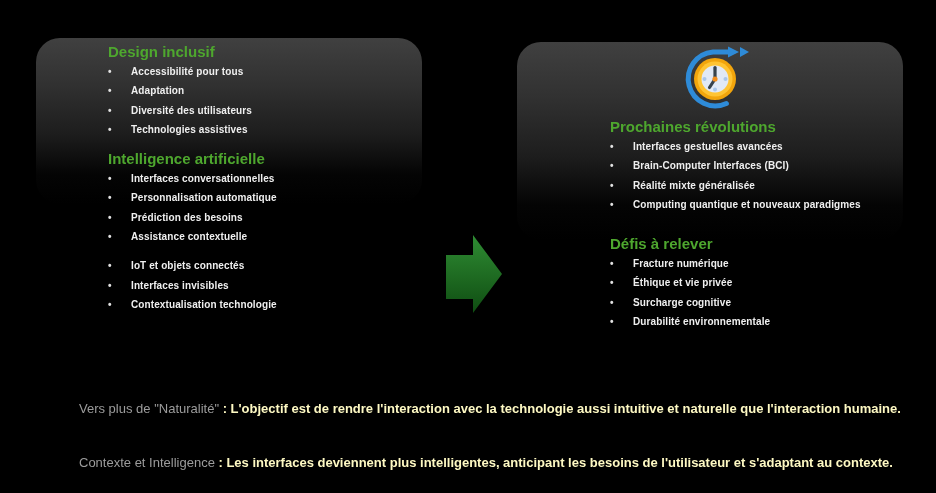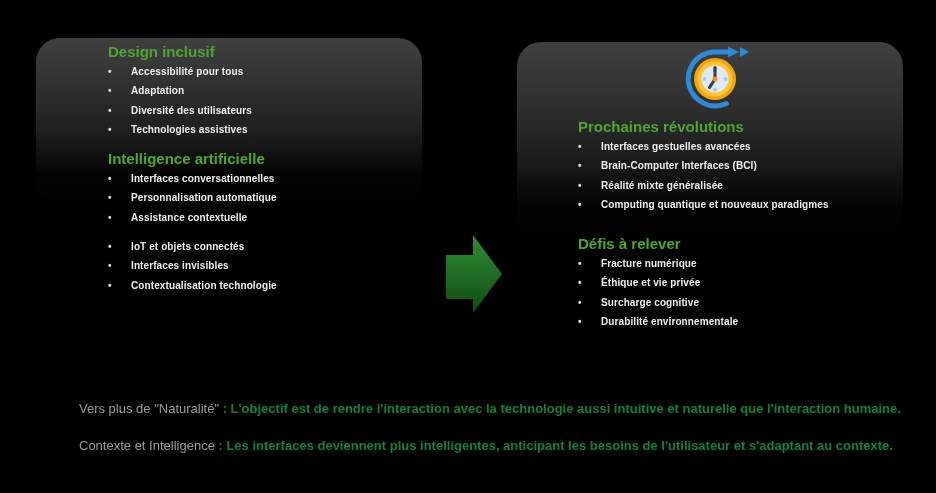--- a/index.html
+++ b/index.html
@@ -10,21 +10,21 @@
   }
   .panel-bg{
     position:absolute;border-radius:24px;
     background:linear-gradient(180deg,var(--panel-top,#404040) 0%,#313131 28%,#1d1d1d 58%,rgba(8,8,8,.55) 82%,rgba(0,0,0,0) 100%);
   }
   .panel-bg.left{left:36px;top:38px;width:386px;height:166px;}
   .panel-bg.right{left:517px;top:42px;width:386px;height:198px;}
 
   .content{position:absolute;margin-left:44px;}
   .content.left{left:64px;top:42px;width:340px;}
-  .content.right{left:534px;top:117px;width:300px;}
+  .content.right{left:566px;top:117px;width:300px;}
 
   .section{margin-top:10px;}
   .section:first-child{margin-top:0;}
   .content.right .section + .section{margin-top:20px;}
 
   .section-title{
     font-size:15px;line-height:20px;font-weight:700;
     color:var(--heading-green,#4EA72E);
   }
   .bullet-row{
@@ -38,23 +38,23 @@
 
   .icon-abs{position:absolute;}
   #transition-arrow{left:446px;top:234px;}
   #time-icon{left:679px;top:44px;}
 
   .footnote{
     position:absolute;left:79px;white-space:nowrap;
     font-size:13px;line-height:17px;
   }
   #footnote-1{top:400px;}
-  #footnote-2{top:437px;}
+  #footnote-2{top:454px;}
   .footnote .label{color:var(--muted-label,#9C9C9C);font-weight:400;}
-  .footnote .rest{color:#15803d;font-weight:700;}
+  .footnote .rest{color:#fef9c3;font-weight:700;}
 </style>
 </head>
 <body>
 
 <div class="canvas">
 
   <div class="panel-bg left"></div>
   <div class="panel-bg right"></div>
 
   <svg id="time-icon" class="icon-abs" width="72" height="70" viewBox="0 0 72 70">
@@ -99,20 +99,24 @@
       </div>
       <div class="section">
         <div class="section-title">Intelligence artificielle</div>
         <div class="bullet-row">
           <span class="bullet"></span>
           <span class="bullet-text">Interfaces conversationnelles</span>
         </div>
         <div class="bullet-row">
           <span class="bullet"></span>
           <span class="bullet-text">Personnalisation automatique</span>
+        </div>
+        <div class="bullet-row">
+          <span class="bullet"></span>
+          <span class="bullet-text">Prédiction des besoins</span>
         </div>
         <div class="bullet-row">
           <span class="bullet"></span>
           <span class="bullet-text">Assistance contextuelle</span>
         </div>
       </div>
       <div class="section">
         <div class="bullet-row">
           <span class="bullet"></span>
           <span class="bullet-text">IoT et objets connectés</span>

